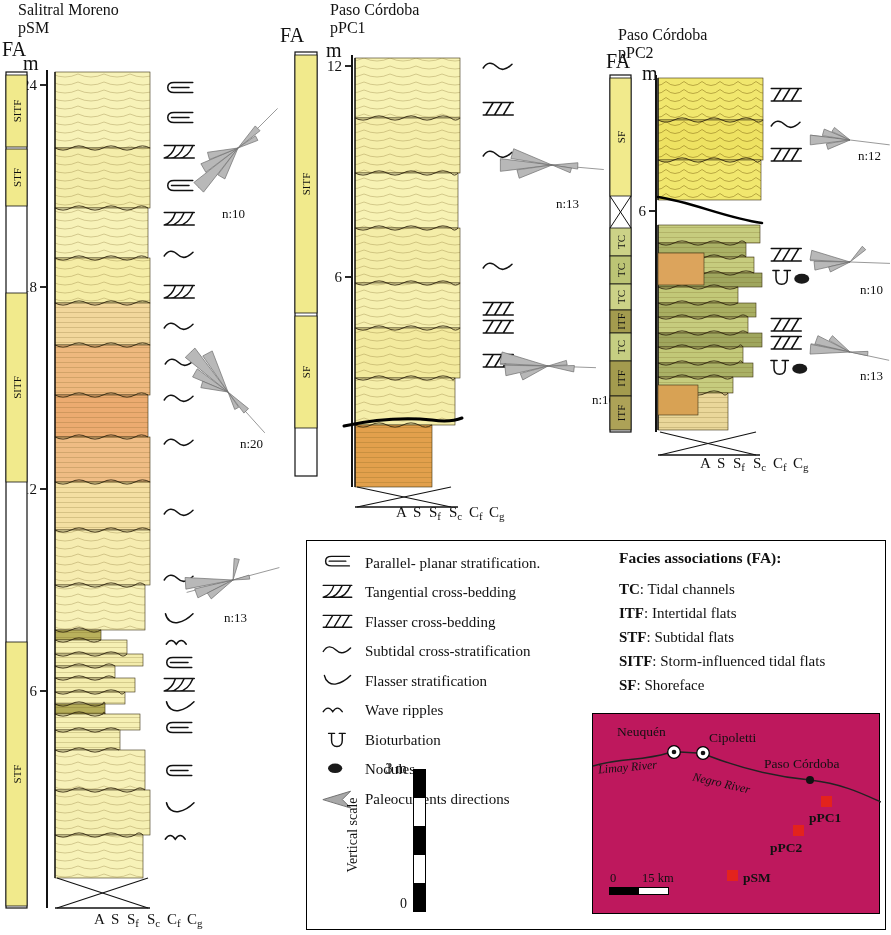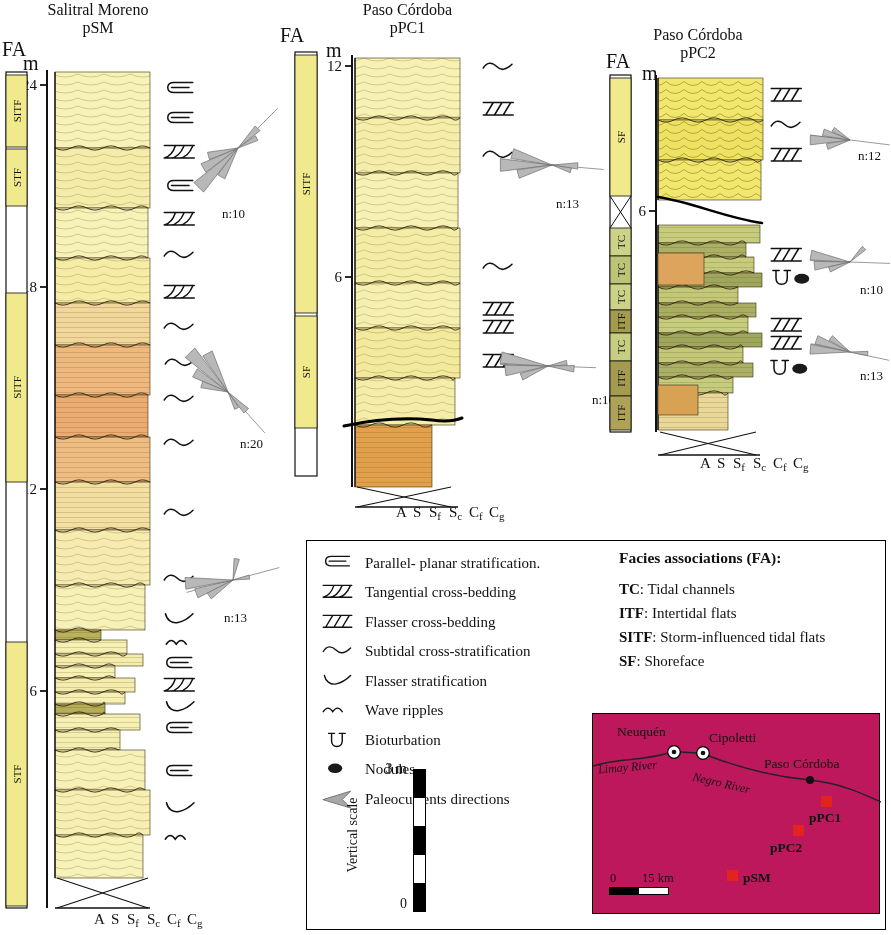--- a/index.html
+++ b/index.html
@@ -1,19 +1,19 @@
 <!DOCTYPE html>
 <html><head>
 <meta charset="utf-8">
 <style>
   html,body{margin:0;padding:0;background:#fff;}
   #page{position:relative;width:891px;height:935px;background:#fff;overflow:hidden;
         font-family:"Liberation Serif", serif;color:#111;}
   #gfx{position:absolute;left:0;top:0;}
-  .ttl{position:absolute;text-align:center;font-size:16px;line-height:18px;}
+  .ttl{position:absolute;text-align:left;font-size:16px;line-height:18px;}
   .lbl{position:absolute;font-size:20px;}
   #legend-box{position:absolute;left:306px;top:540px;width:580px;height:390px;
               border:1.5px solid #000;box-sizing:border-box;background:#fff;}
   #legend-symbols{position:absolute;left:12px;top:13px;}
   .leg-row{display:flex;align-items:center;gap:9px;height:18px;margin-bottom:11.5px;font-size:15px;white-space:nowrap;}
   #facies-panel{position:absolute;left:312px;top:8px;}
   #facies-head{font-weight:bold;font-size:15.5px;margin-bottom:14px;}
   .fa-row{font-size:15px;margin-bottom:7px;white-space:nowrap;}
   .fa-row b{font-weight:bold;}
   #vscale-label{position:absolute;left:-10px;top:286px;width:112px;text-align:center;
@@ -555,20 +555,21 @@
             </g>
           </svg>
           <span>Paleocurrents directions</span>
         </div>
       </div>
 
     <div id="facies-panel">
       <div id="facies-head">Facies associations (FA):</div>
       <div class="fa-row"><b>TC</b><span>: Tidal channels</span></div>
       <div class="fa-row"><b>ITF</b><span>: Intertidal flats</span></div>
+      <div class="fa-row"><b>STF</b><span>: Subtidal flats</span></div>
       <div class="fa-row"><b>SITF</b><span>: Storm-influenced tidal flats</span></div>
       <div class="fa-row"><b>SF</b><span>: Shoreface</span></div>
     </div>
 
     <div id="vscale-label">Vertical scale</div>
     <div id="vs-top">3 m</div>
     <div id="vs-bot">0</div>
     <div id="vs-bar">
       <div class="seg b"></div>
       <div class="seg w"></div>

